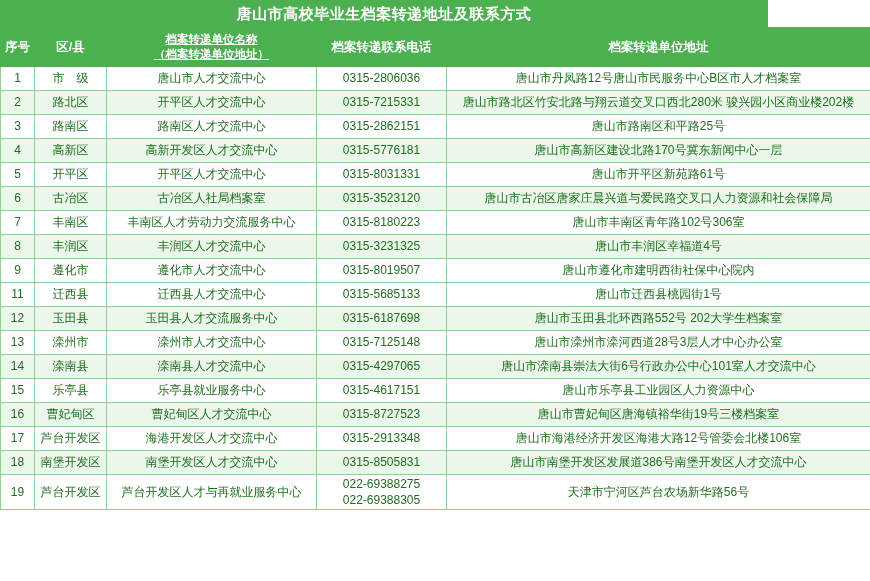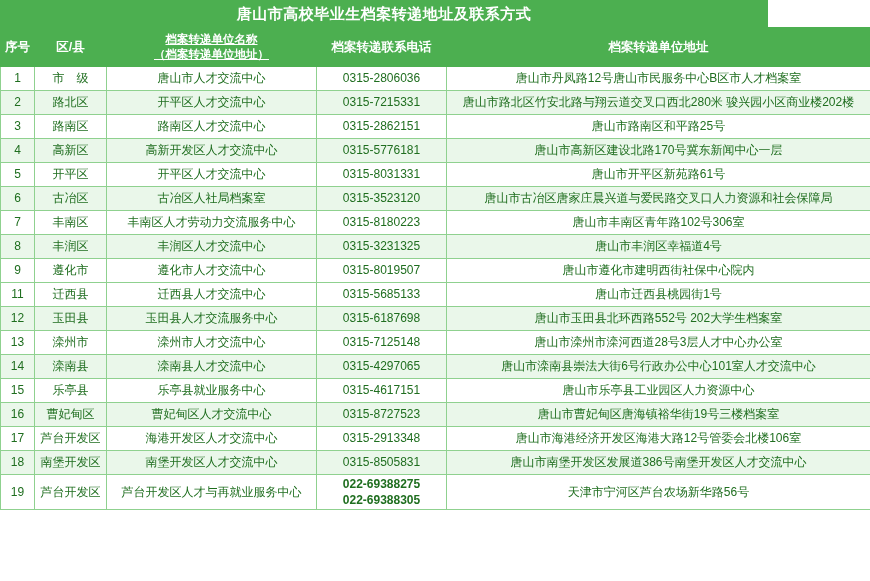--- a/index.html
+++ b/index.html
@@ -65,21 +65,20 @@
     height: 21px;
   }
   .col-0 { width: 34px; }
   .col-1 { width: 72px; }
   .col-2 { width: 210px; }
   .col-3 { width: 130px; }
   .col-4 { width: 424px; }
   .phone-multi {
     display: block;
     line-height: 1.35;
-    font-weight: bold;
   }
   .hdr-sub {
     display: block;
     font-weight: bold;
     font-size: 11.5px;
     text-decoration: underline;
   }
 </style>
 </head>
 <body>

